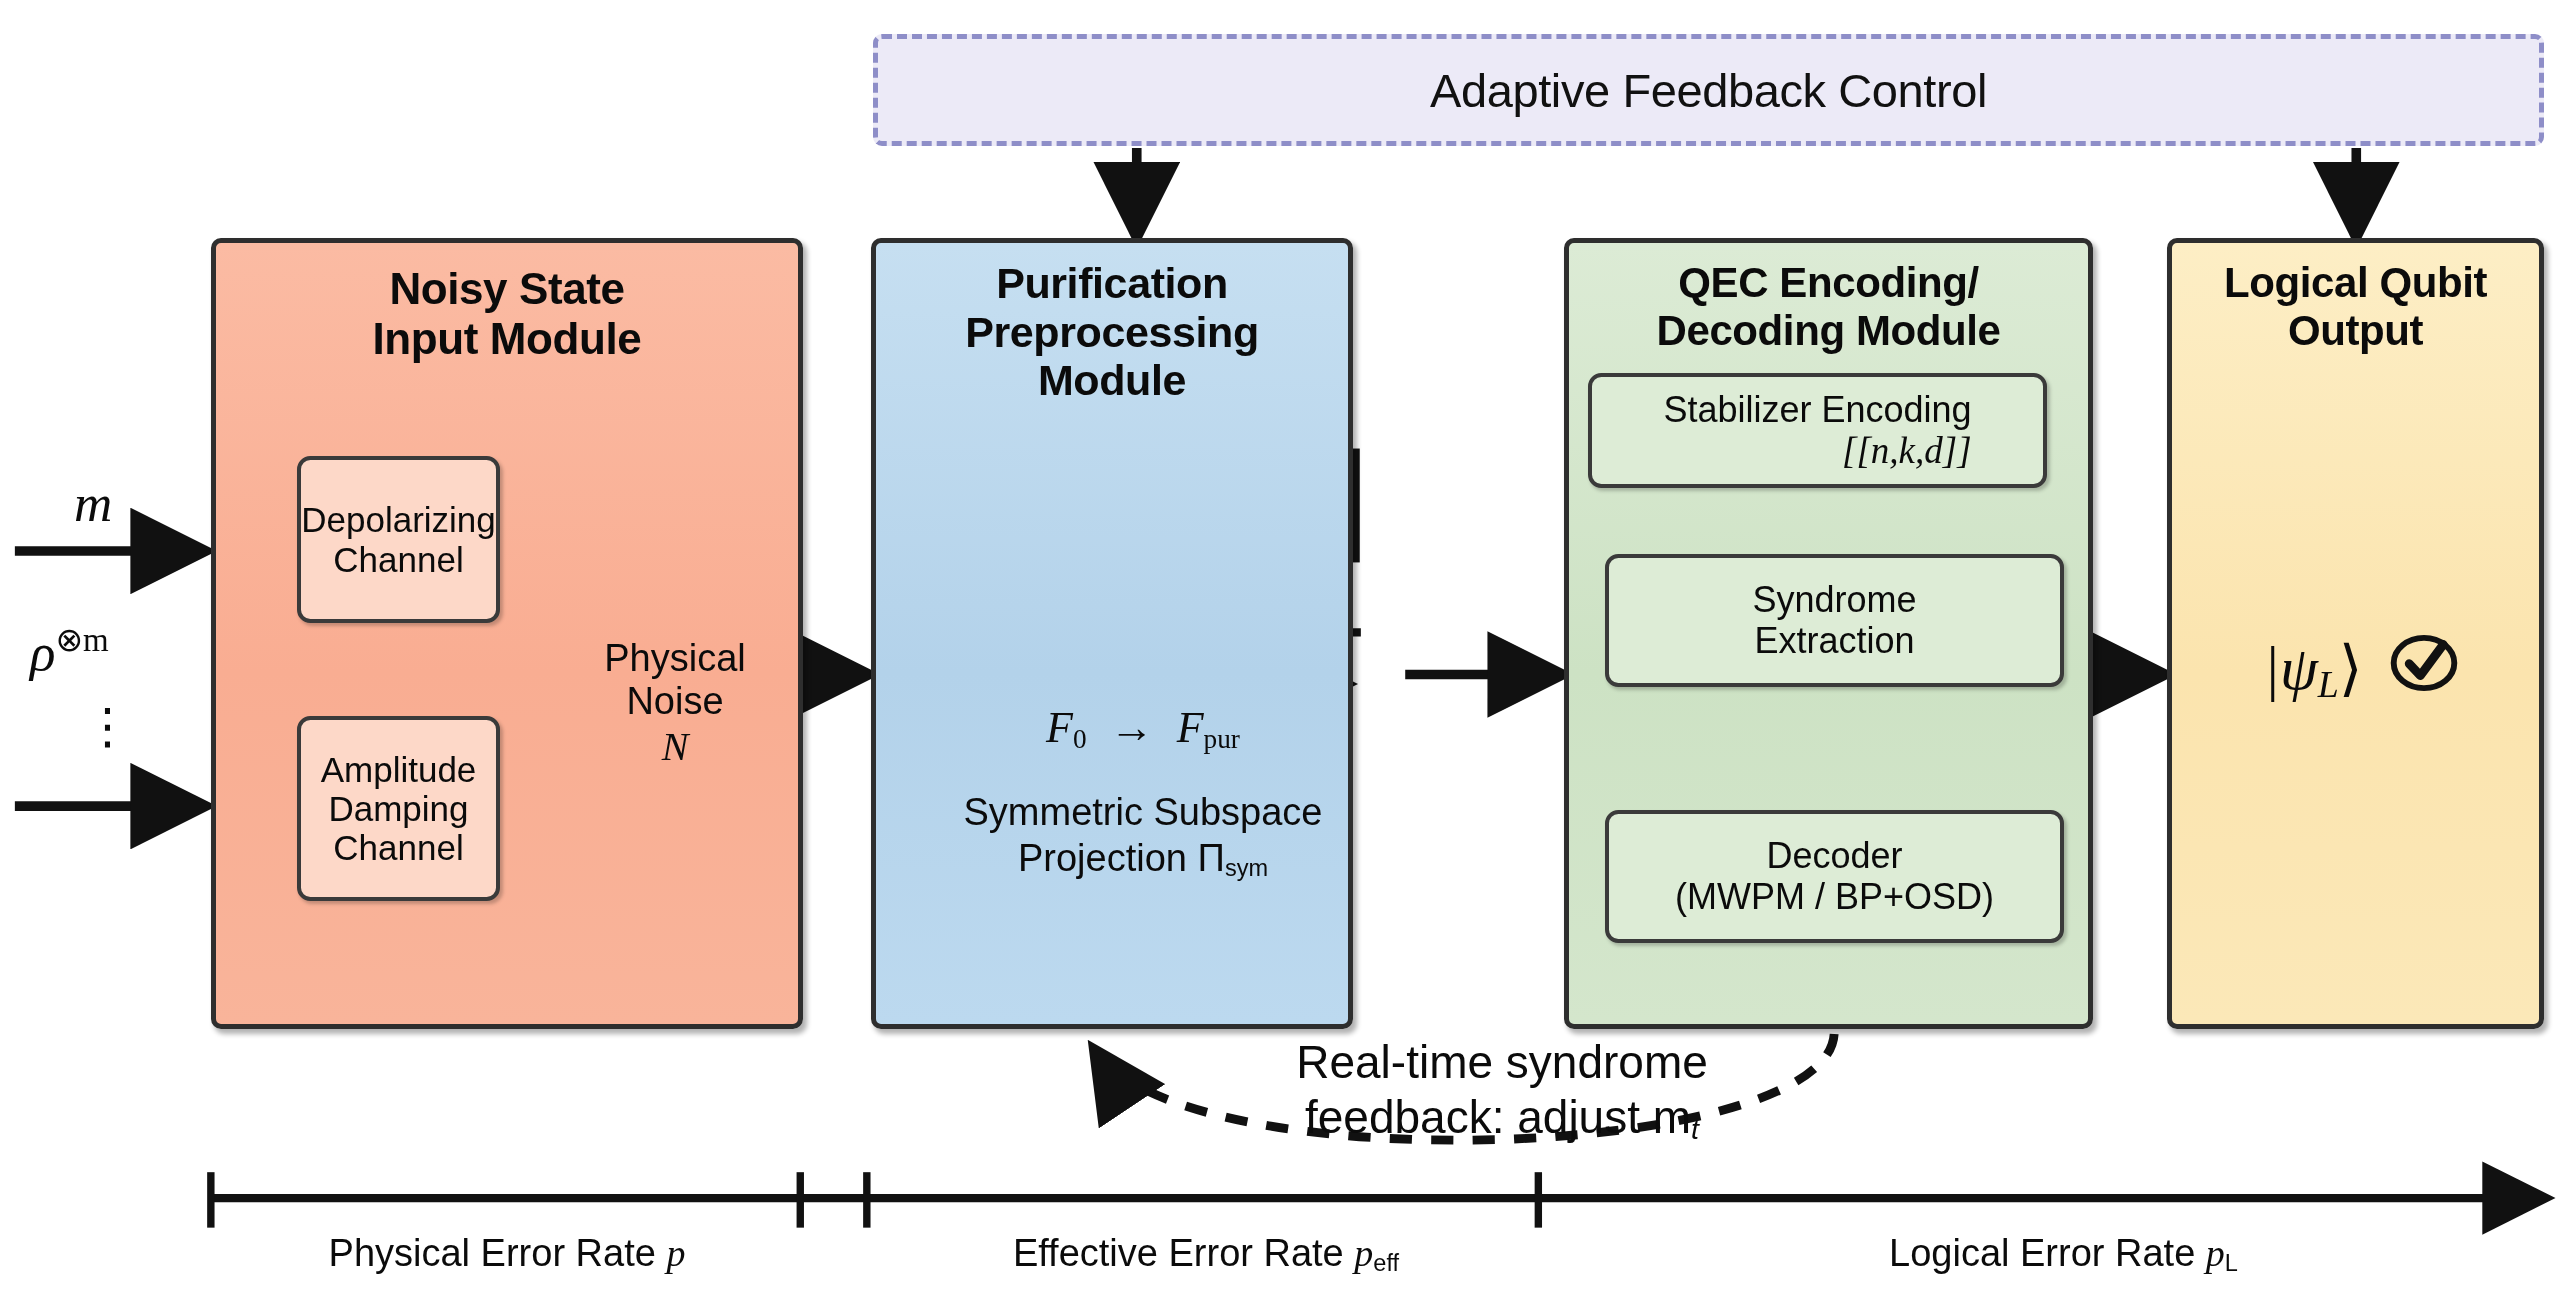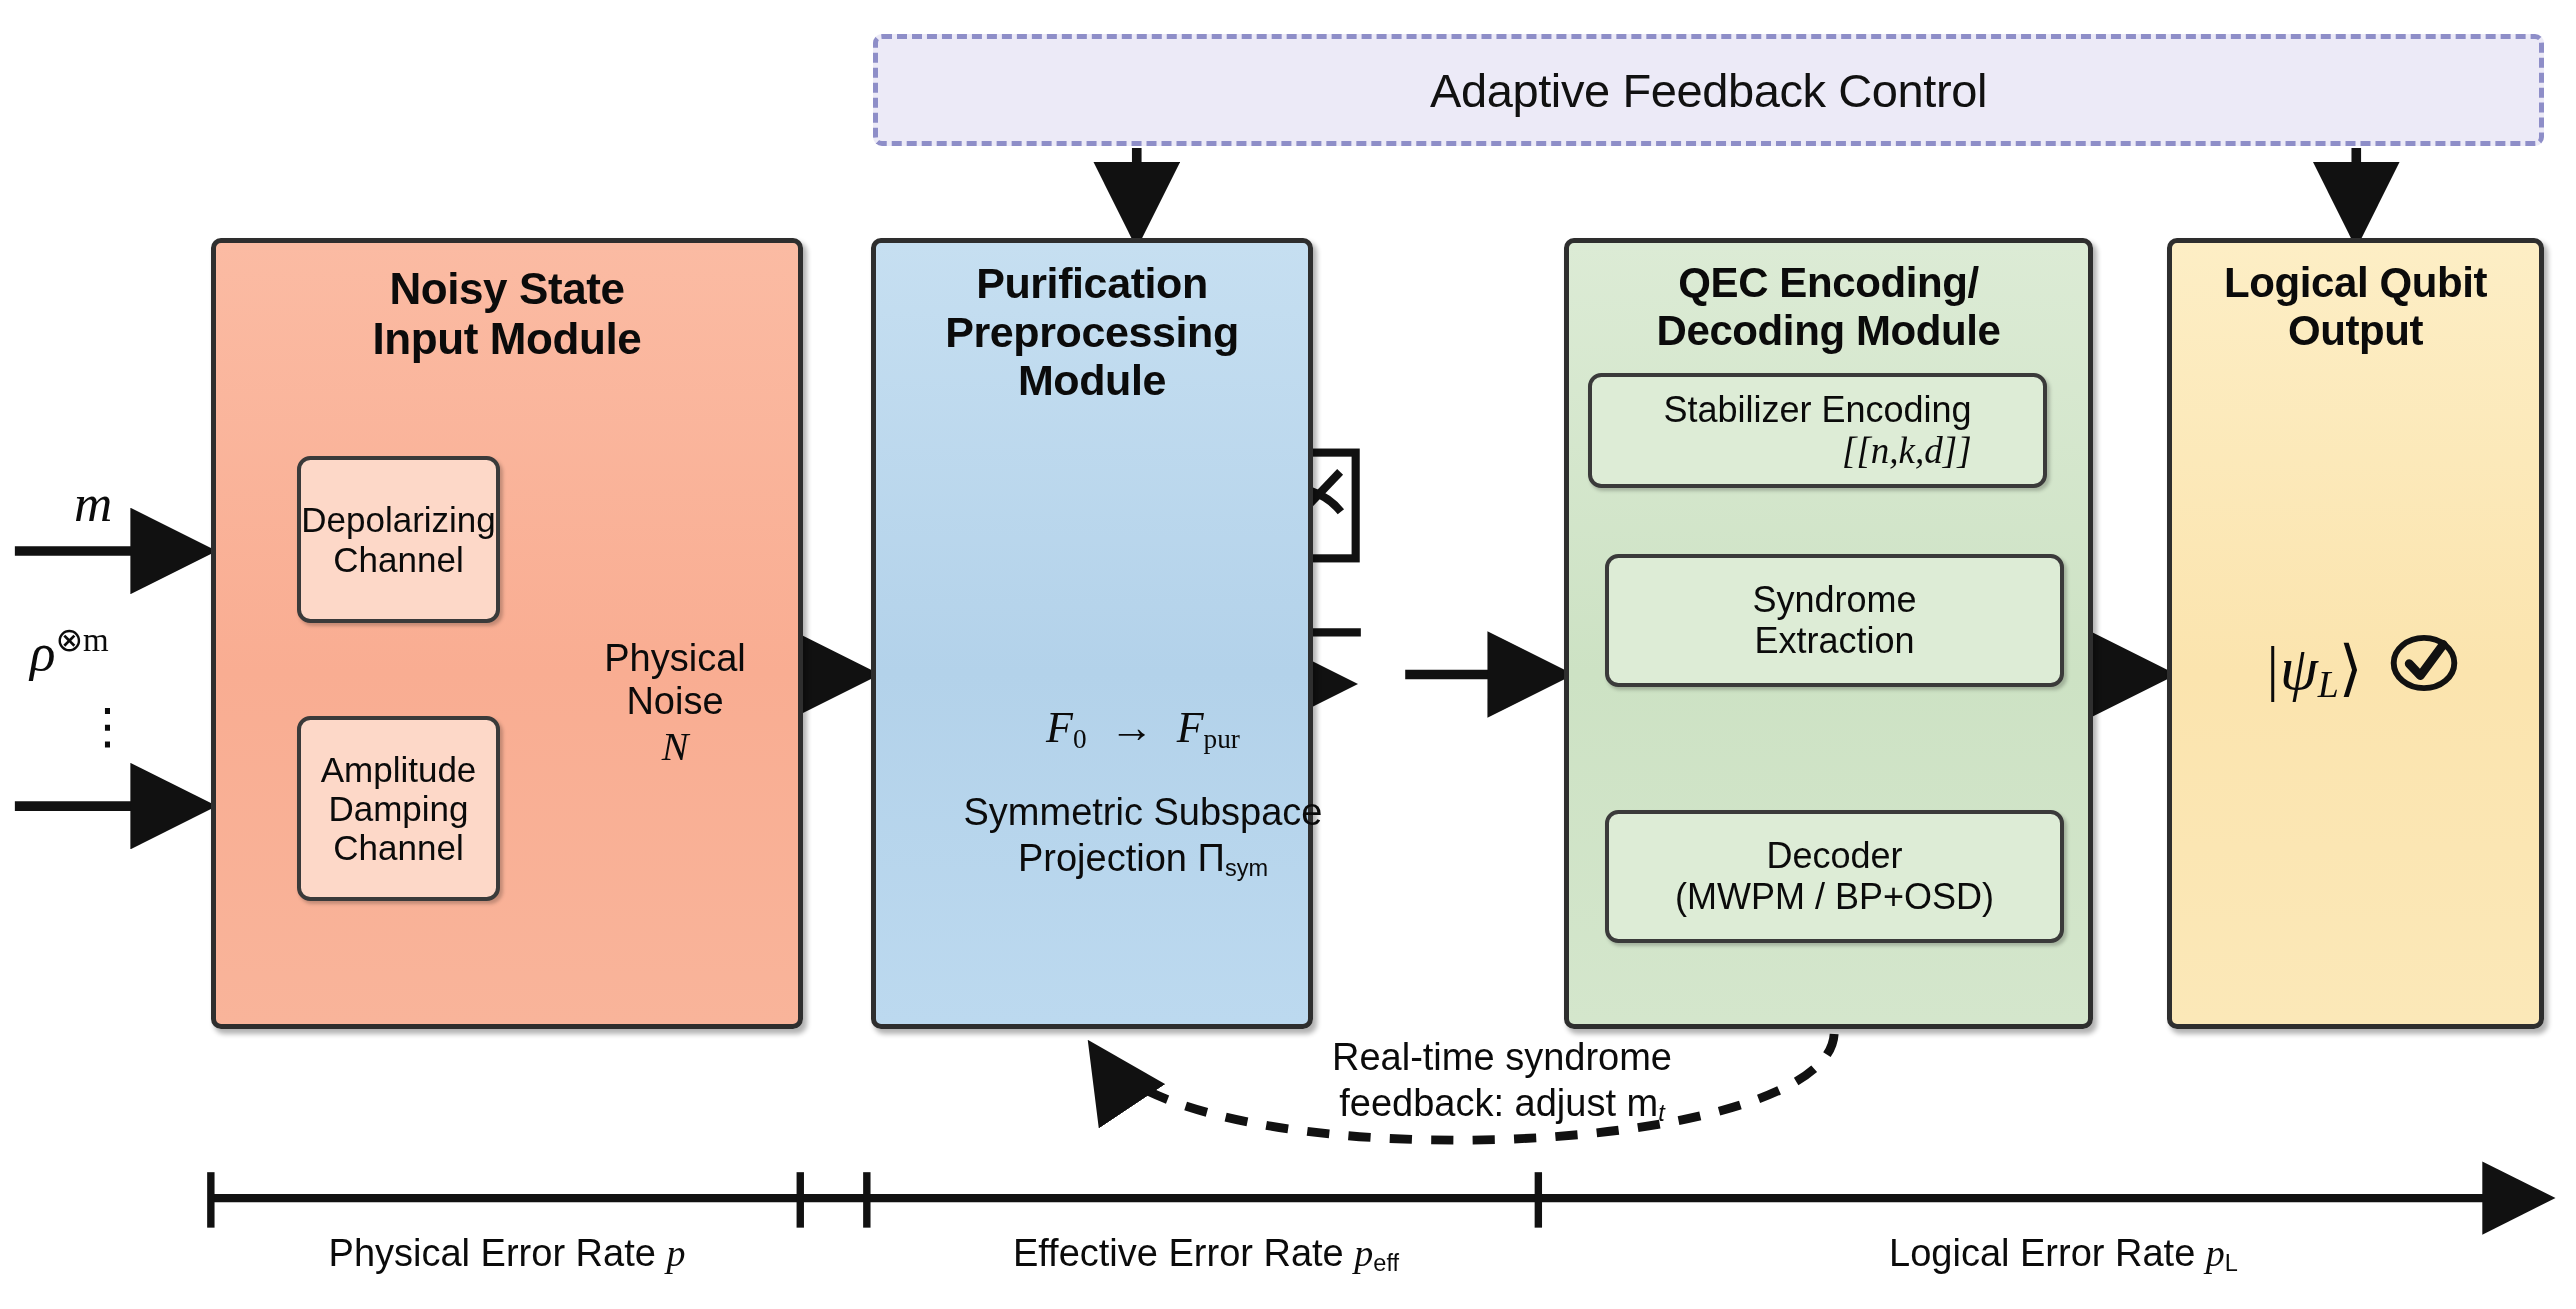--- a/index.html
+++ b/index.html
@@ -118,21 +118,21 @@
       </div>
     </div>
 
     <div class="lbl ctr" style="left:348px;top:362px;width:222px;font-size:38px;line-height:1.14;margin-top:32px;">
       <div>Physical</div>
       <div>Noise</div>
       <div class="mono-i" style="font-family:'Liberation Serif',serif;font-size:40px;">N</div>
     </div>
   </div>
 
-  <div class="mod" style="left:871px;top:238px;width:442px;height:791px;background:linear-gradient(180deg,#c6dff1 0%,#b3d2ea 55%,#bcd9ef 100%);">
+  <div class="mod" style="left:871px;top:238px;width:482px;height:791px;background:linear-gradient(180deg,#c6dff1 0%,#b3d2ea 55%,#bcd9ef 100%);">
     <div class="mod-title" style="top:16.3px;font-size:43px;">
       <div>Purification</div>
       <div>Preprocessing</div>
       <div>Module</div>
     </div>
 
     <div class="lbl ctr" style="left:0;width:534px;top:459px;font-family:'Liberation Serif',serif;font-size:44px;">
       <span class="mono-i">F</span><sub>0</sub>
       <span style="padding:0 12px;">→</span>
       <span class="mono-i">F</span><sub>pur</sub>
@@ -190,21 +190,21 @@
   </div>
 
   <div class="lbl mono-i" style="left:74px;top:473px;font-family:'Liberation Serif',serif;font-size:53px;">m</div>
 
   <div class="lbl" style="left:30px;top:620px;font-family:'Liberation Serif',serif;font-size:53px;">
     <span class="mono-i">ρ</span><span style="font-size:33px;vertical-align:19px;">⊗m</span>
   </div>
 
   <div class="lbl" style="left:83px;top:704px;font-size:49px;line-height:.9;">⋮</div>
 
-  <div class="lbl ctr" style="left:1243px;top:1035px;width:518px;font-size:38px;line-height:1.2;">
+  <div class="lbl ctr" style="left:1243px;top:1035px;width:518px;font-size:46px;line-height:1.2;">
     <div>Real-time syndrome</div>
     <div><span>feedback: adjust m</span><sub class="mono-i">t</sub></div>
   </div>
 
   <div class="lbl ctr" style="left:137px;top:1231px;width:740px;font-size:38px;">
     <span>Physical Error Rate </span><span class="mono-i" style="font-family:'Liberation Serif',serif;">p</span>
   </div>
 
   <div class="lbl ctr" style="left:851px;top:1231px;width:710px;font-size:38px;">
     <span>Effective Error Rate </span><span class="mono-i" style="font-family:'Liberation Serif',serif;">p</span><sub>eff</sub>

